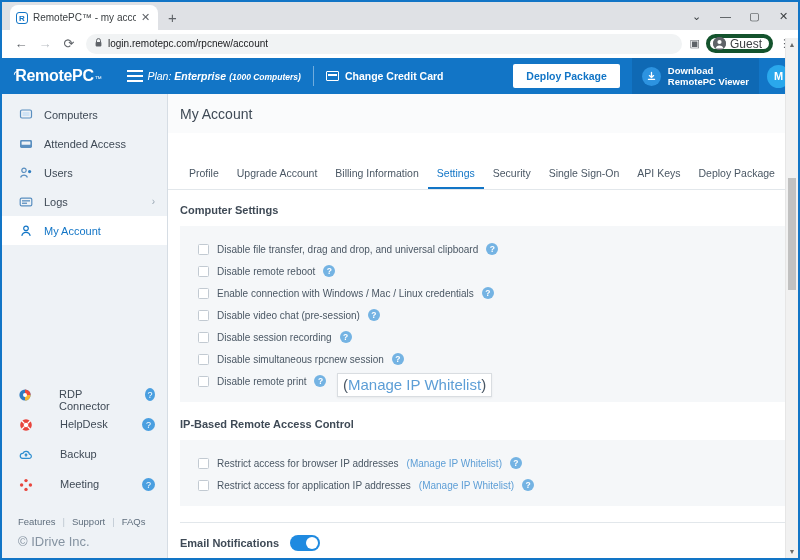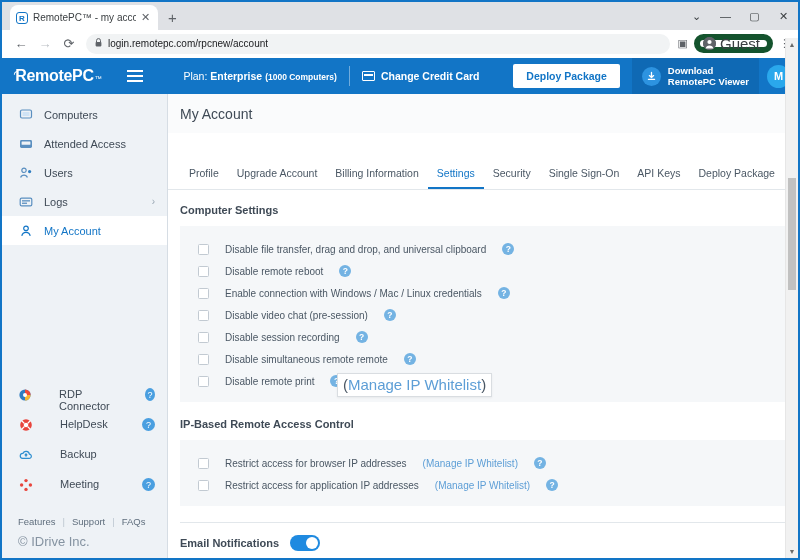--- a/index.html
+++ b/index.html
@@ -93,23 +93,23 @@
     padding: 0 9px;
     gap: 6px;
     font-size: 10px;
     color: #202124;
   }
   .lock { font-size: 9px; color: #5f6368; }
   .tb-right { display: flex; align-items: center; gap: 6px; }
   .tb-icon { font-size: 11px; color: #5f6368; display:flex; align-items:center; }
   .profile-chip {
     display: flex; align-items: center; gap: 4px;
-    border: 6px solid #14532d; border-radius: 11px;
+    border: 4px solid #14532d; border-radius: 11px;
     height: 19px; padding: 0 7px 0 3px;
-    font-size: 15px; color: #3c4043;
+    font-size: 12px; color: #3c4043;
   }
   .profile-av { width: 13px; height: 13px; border-radius: 50%; background:#5f6368; color:#fff;
                 display:flex; align-items:center; justify-content:center; font-size:8px;}
 
   
   .appheader {
     height: 36px;
     background: #1275c6;
     display: flex;
     align-items: center;
@@ -122,24 +122,25 @@
     font-weight: bold;
     letter-spacing: -0.3px;
     display: flex;
     align-items: baseline;
   }
   .logo .tm { font-size: 7px; font-weight: normal; margin-left: 1px; }
   .logo .swoosh { font-size: 9px; margin-right: -2px; position: relative; top: -4px;}
   .hamburger { margin-left: 26px; display: flex; flex-direction: column; gap: 3px; }
   .hamburger span { display:block; width: 16px; height: 2px; background: #fff; }
   .plan {
-    margin-left: 40px;
+    margin-left: 4px;
     color: #fff;
     font-size: 10.5px;
     white-space: nowrap;
+    font-style: italic;
   }
   .plan b { font-weight: bold; }
   .plan .small { font-size: 8.5px; font-weight: bold; }
   .vdiv { width: 1px; height: 20px; background: rgba(255,255,255,0.4); margin: 0 12px; }
   .ccard { color: #fff; font-size: 10.5px; font-weight: bold; display: flex; align-items: center; gap: 6px; }
   .card-icon {
     width: 13px; height: 10px; border: 1.4px solid #fff; border-radius: 1px;
     position: relative;
   }
   .card-icon::after { content:""; position:absolute; left:1px; right:1px; top:1.5px; height:2px; background:#fff; }
@@ -255,21 +256,21 @@
     font-size: 11px; font-weight: bold; color: #3f4a56;
     margin: 14px 0 10px 0;
   }
   .panel {
     background: #f5f7f9;
     padding: 12px 0 10px 0;
   }
   .opt-row {
     display: flex;
     align-items: center;
-    gap: 16px;
+    gap: 8px;
     padding: 0 0 0 18px;
     height: 22px;
     font-size: 10px;
     color: #4a5764;
   }
   .cb {
     width: 11px; height: 11px;
     border: 1px solid #c2cad2;
     background: #fff;
     border-radius: 1.5px;
@@ -585,21 +586,21 @@
             <span>Disable video chat (pre-session)</span>
             <span class="help">?</span>
           </div>
           <div class="opt-row">
             <span class="cb"></span>
             <span>Disable session recording</span>
             <span class="help">?</span>
           </div>
           <div class="opt-row">
             <span class="cb"></span>
-            <span>Disable simultaneous remote remote</span>
+            <span>Disable simultaneous rpcnew session</span>
             <span class="help">?</span>
           </div>
           <div class="opt-row">
             <span class="cb"></span>
             <span>Disable remote print</span>
             <span class="help">?</span>
           </div>
         </div>
 
         <div class="section-title" style="margin-top:16px">IP-Based Remote Access Control</div>

